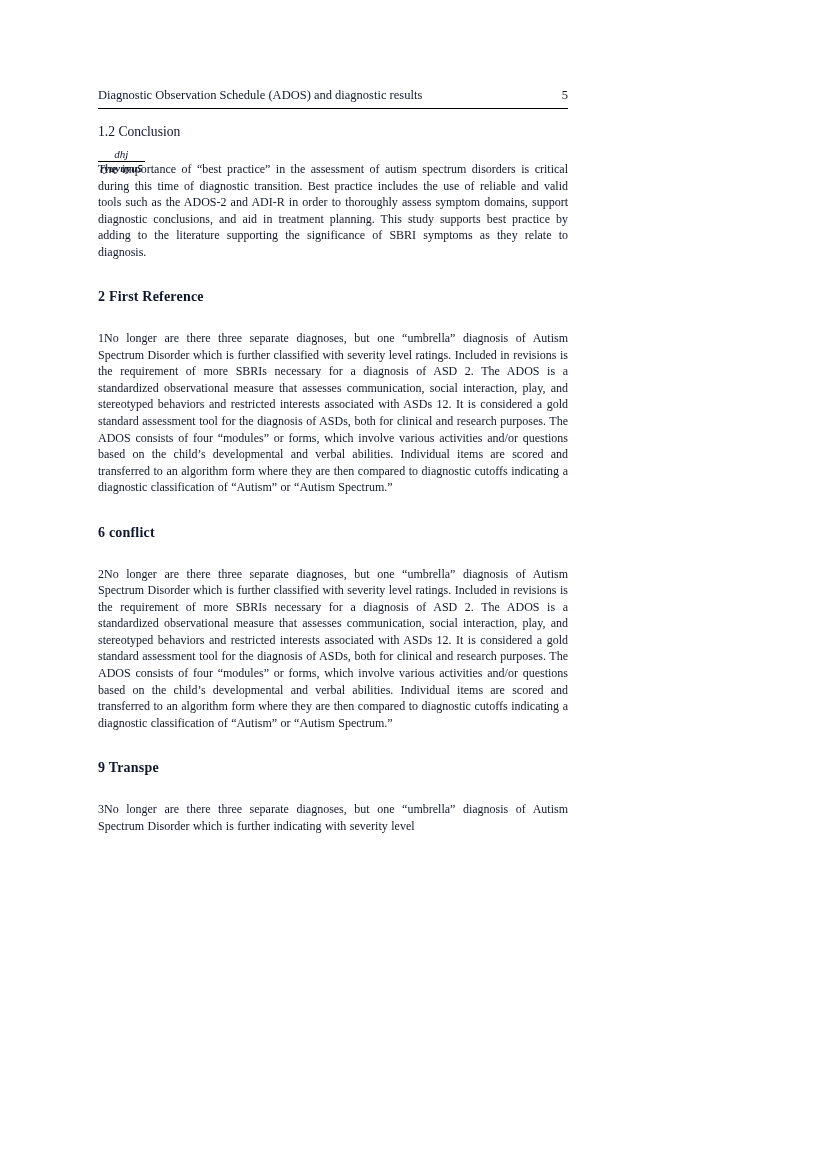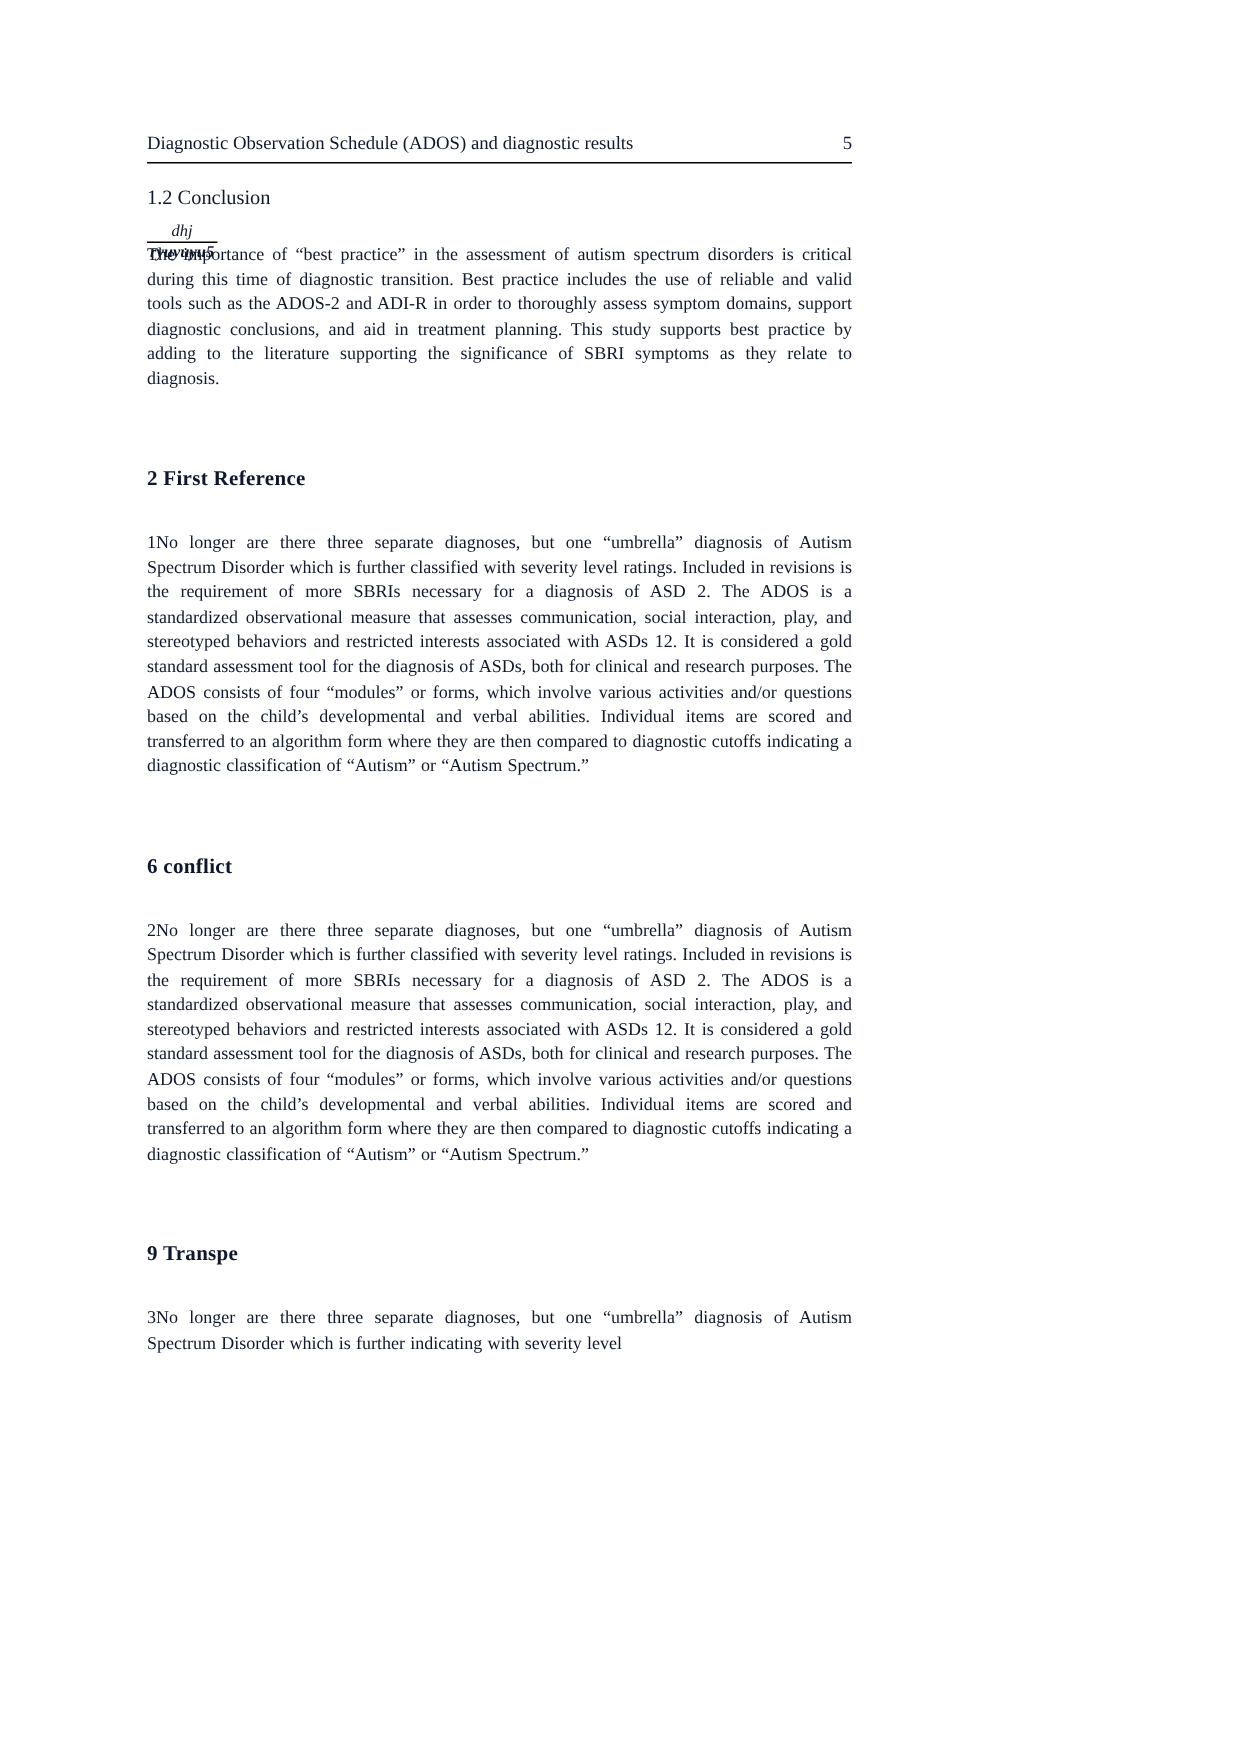--- a/index.html
+++ b/index.html
@@ -61,21 +61,21 @@
   p.body-par {
     font-size: 12px;
     line-height: 16.55px;
     text-align: justify;
     margin: 9px 0 0 0;
     word-spacing: 0.5px;
   }
   h2.section-heading {
     font-size: 14px;
     font-weight: bold;
-    margin: 51px 0 0 0;
+    margin: 28px 0 0 0;
     line-height: 17px;
   }
   h2.section-heading .sec-label { letter-spacing: 0.2px; }
   .section p.body-par {
     margin-top: 25px;
   }
 </style>
 </head>
 <body>
 

